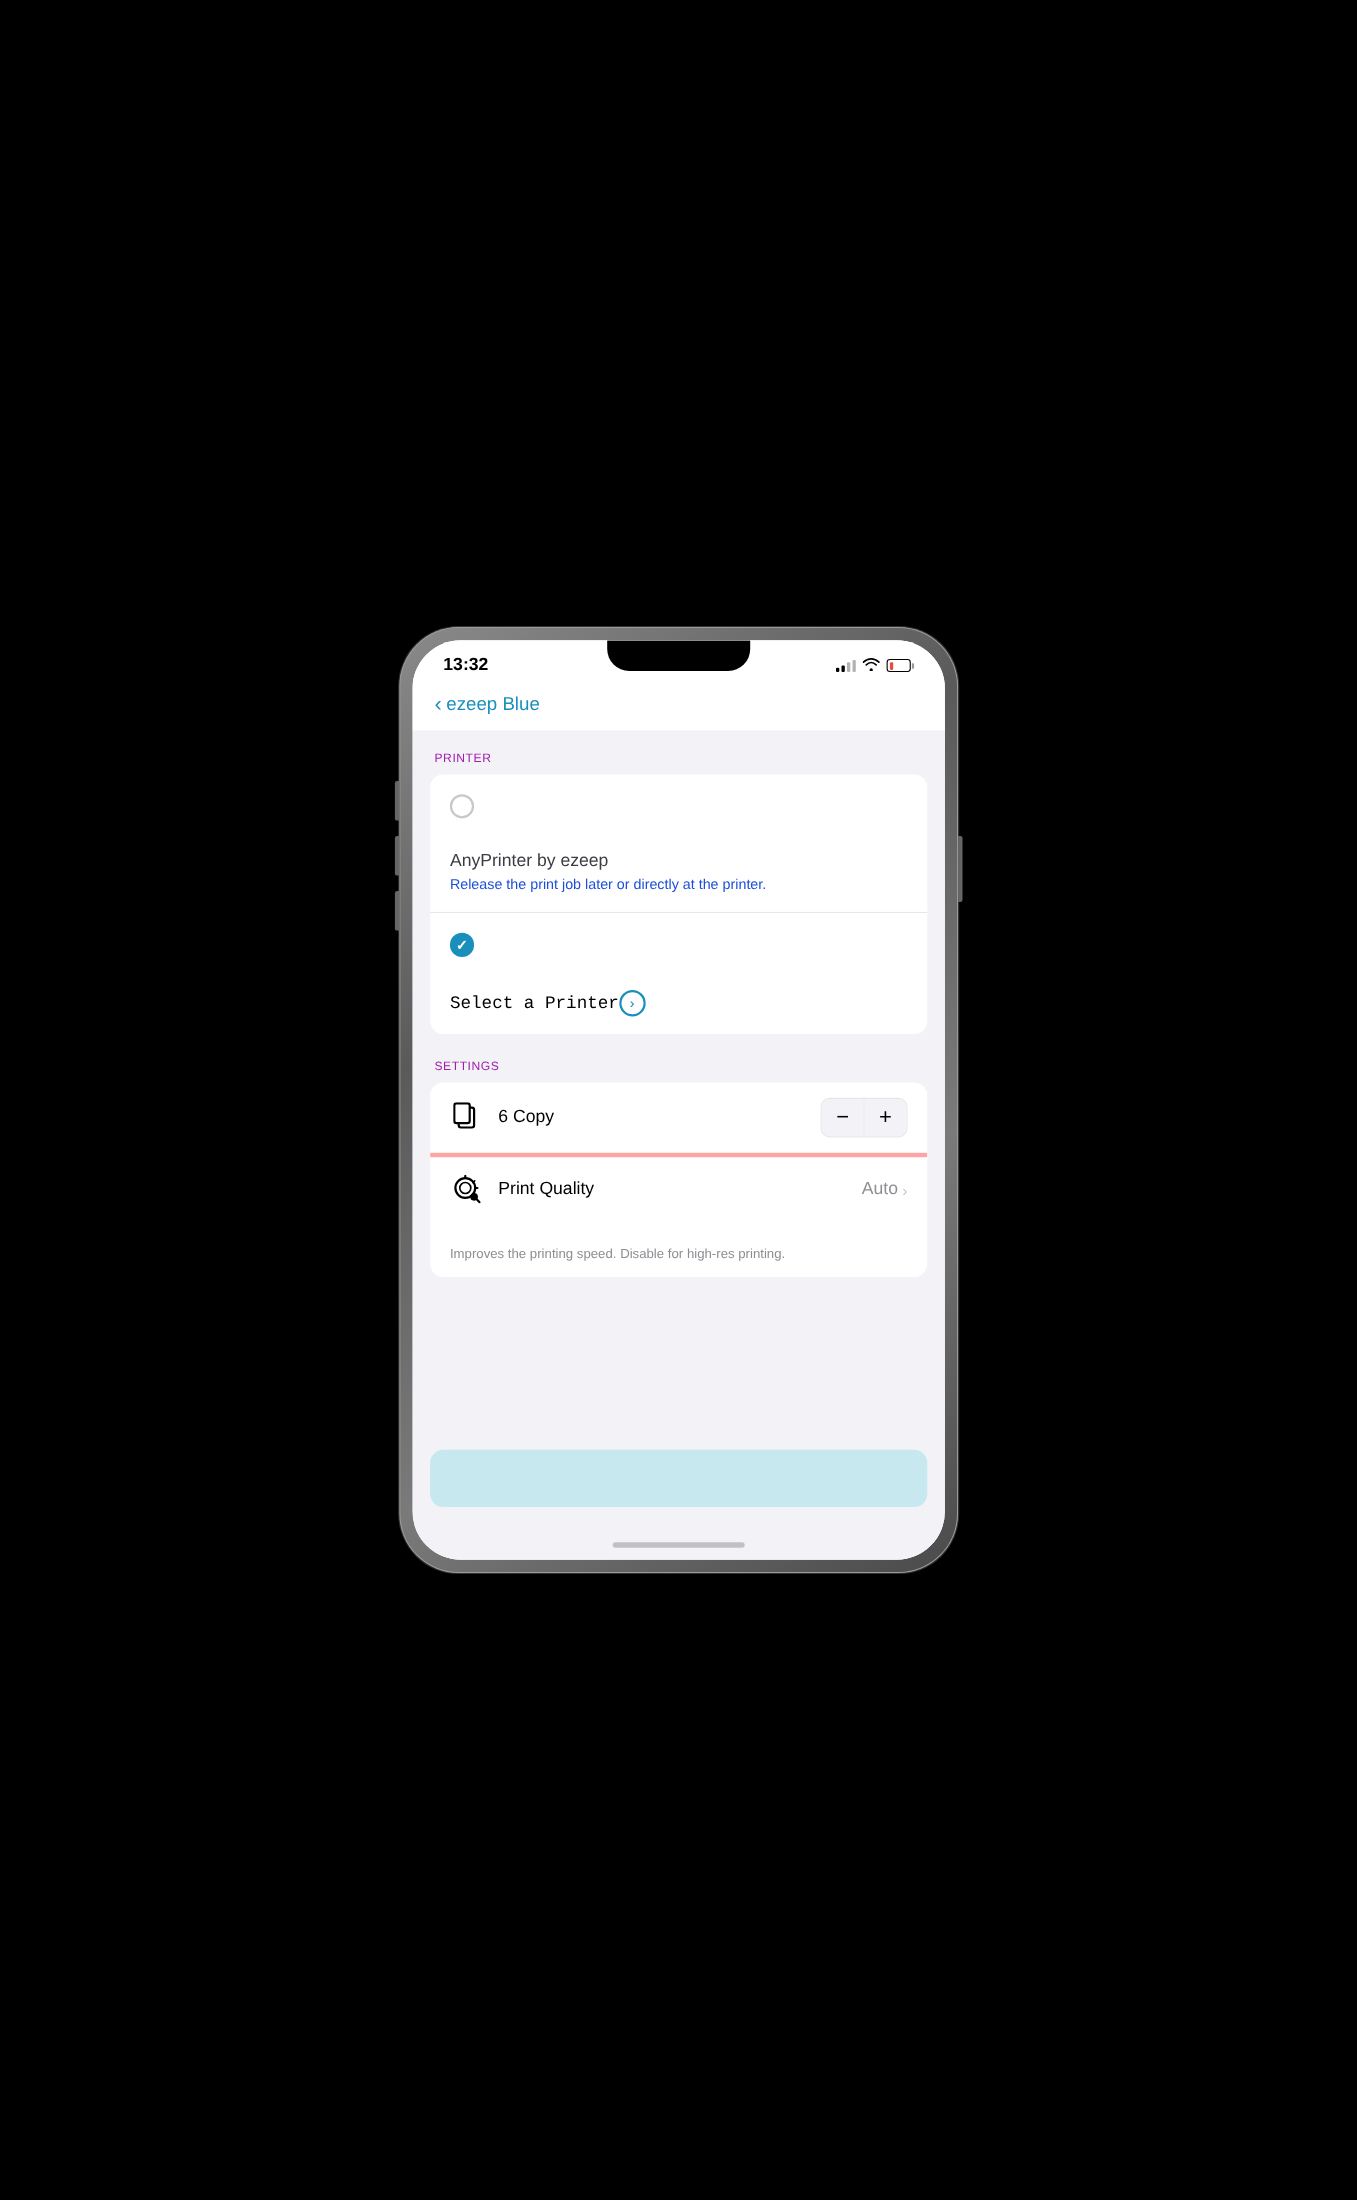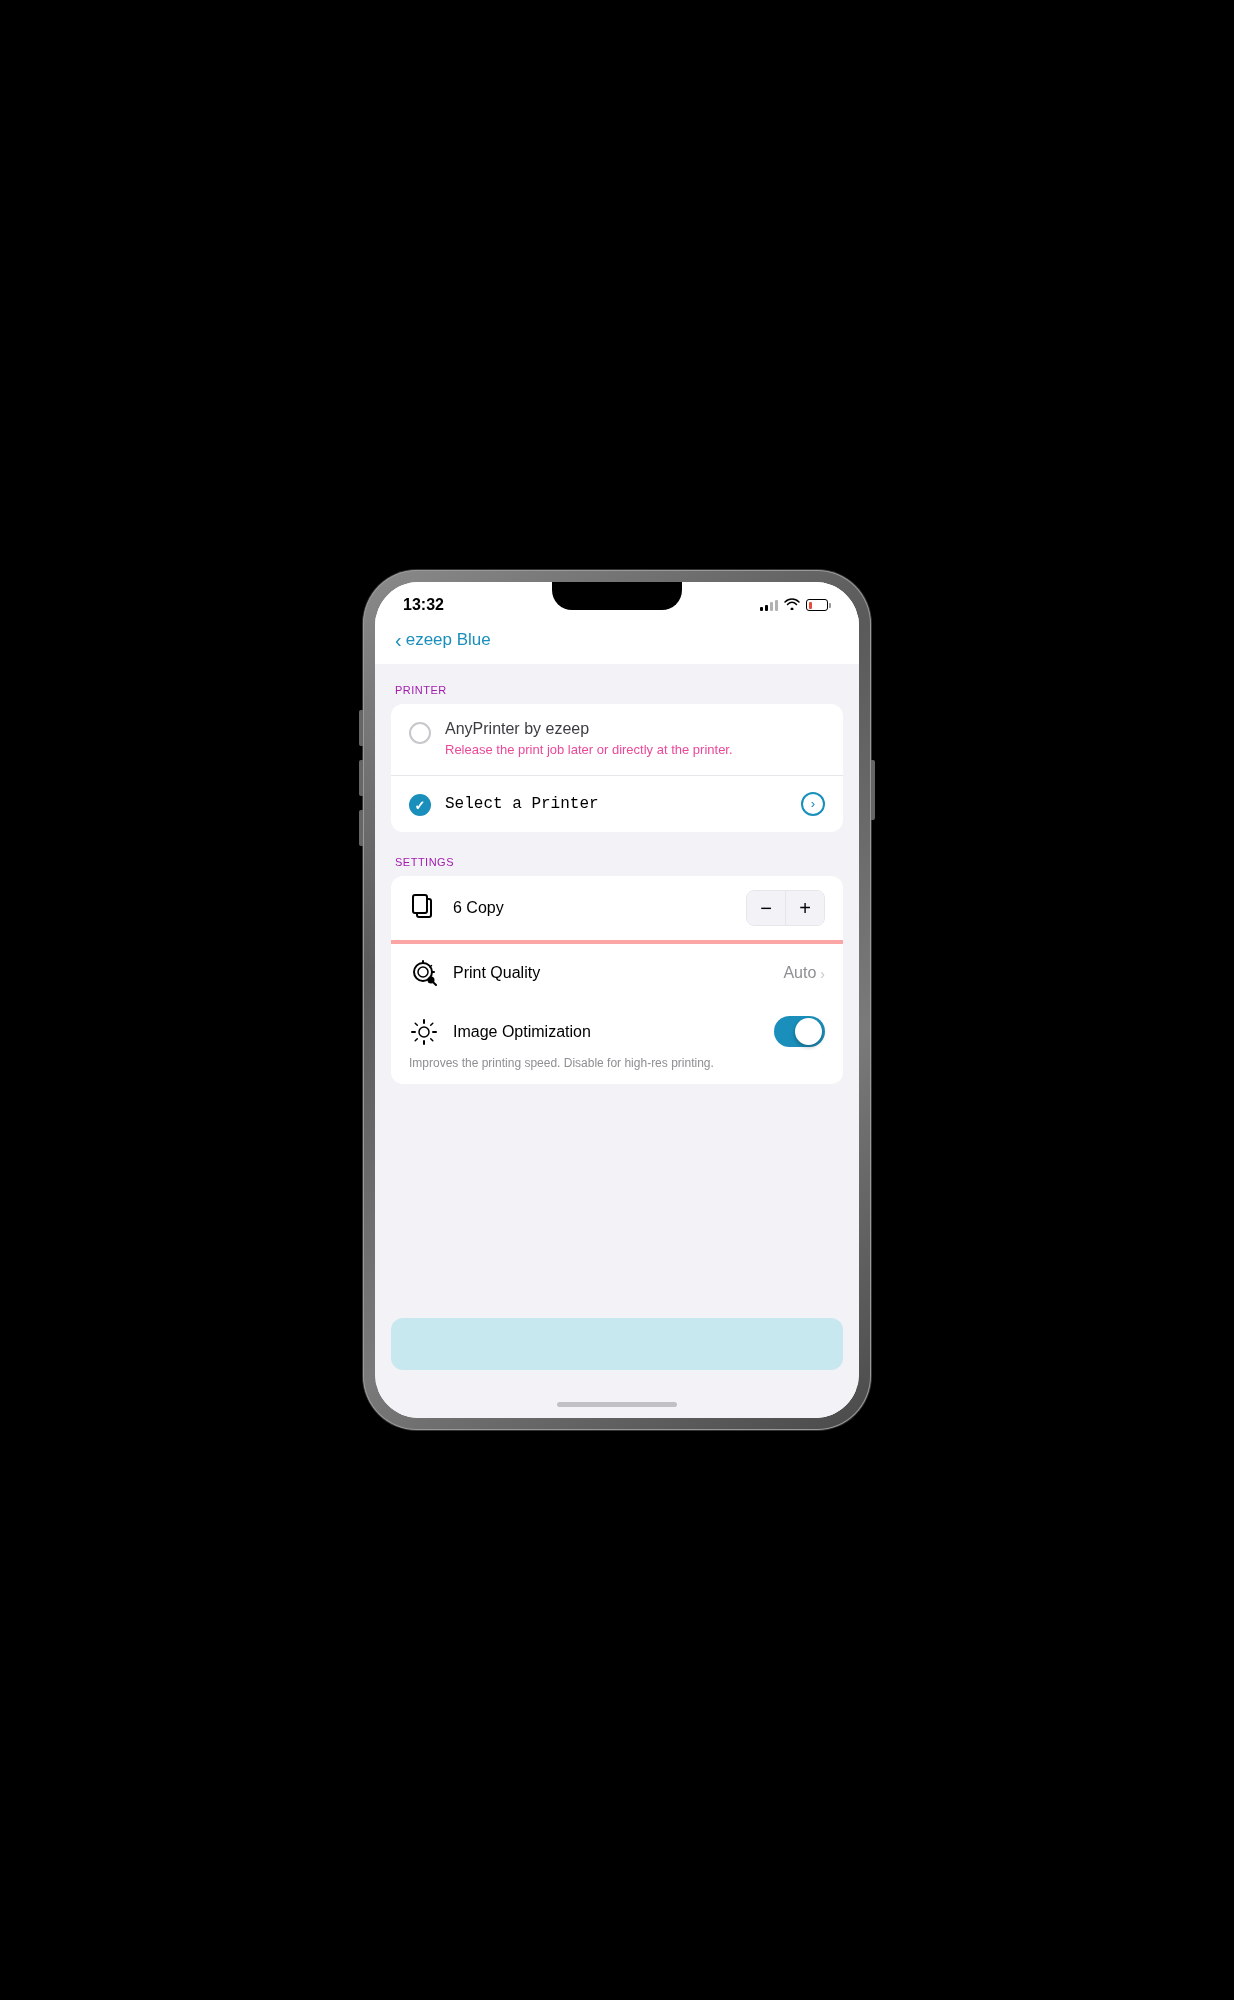--- a/index.html
+++ b/index.html
@@ -193,22 +193,23 @@
       background: #fff;
       border-radius: 12px;
       overflow: hidden;
       margin-bottom: 24px;
     }
 
     
     .printer-option {
       display: flex;
       align-items: flex-start;
-      gap: 14px;
+      gap: 30px;
       padding: 16px 18px;
+      flex-direction: column;
     }
     .printer-option + .printer-option {
       border-top: 1px solid #e5e5ea;
     }
 
     .radio-outer {
       width: 22px;
       height: 22px;
       border-radius: 50%;
       border: 2px solid #c7c7cc;
@@ -240,21 +241,21 @@
     .printer-info {
       flex: 1;
     }
     .printer-name {
       font-size: 16px;
       font-weight: 500;
       color: #3c3c43;
     }
     .printer-desc {
       font-size: 13px;
-      color: #ec4899;
+      color: #1d4ed8;
       margin-top: 3px;
       line-height: 1.4;
     }
 
     .select-printer-row {
       display: flex;
       align-items: center;
       justify-content: space-between;
     }
     .select-printer-text {
@@ -503,39 +504,20 @@
               </svg>
             </div>
             <span class="setting-label">Print Quality</span>
             <div class="pq-value-wrap">
               <span class="quality-value">Auto</span>
               <span class="chevron-right">›</span>
             </div>
           </div>
 
           <div class="toggle-container">
-            <div class="toggle-row">
-              <div class="setting-icon">
-                <svg width="26" height="26" viewBox="0 0 26 26" fill="none">
-                  <circle cx="13" cy="13" r="5" stroke="#000" stroke-width="1.5" fill="none"></circle>
-                  <line x1="13" y1="1" x2="13" y2="4" stroke="#000" stroke-width="2" stroke-linecap="round"></line>
-                  <line x1="13" y1="22" x2="13" y2="25" stroke="#000" stroke-width="2" stroke-linecap="round"></line>
-                  <line x1="1" y1="13" x2="4" y2="13" stroke="#000" stroke-width="2" stroke-linecap="round"></line>
-                  <line x1="22" y1="13" x2="25" y2="13" stroke="#000" stroke-width="2" stroke-linecap="round"></line>
-                  <line x1="4.2" y1="4.2" x2="6.3" y2="6.3" stroke="#000" stroke-width="1.5" stroke-linecap="round"></line>
-                  <line x1="19.7" y1="19.7" x2="21.8" y2="21.8" stroke="#000" stroke-width="1.5" stroke-linecap="round"></line>
-                  <line x1="21.8" y1="4.2" x2="19.7" y2="6.3" stroke="#000" stroke-width="1.5" stroke-linecap="round"></line>
-                  <line x1="6.3" y1="19.7" x2="4.2" y2="21.8" stroke="#000" stroke-width="1.5" stroke-linecap="round"></line>
-                </svg>
-              </div>
-              <span class="setting-label">Image Optimization</span>
-              <div class="toggle">
-                <div class="toggle-thumb"></div>
-              </div>
-            </div>
             <div class="toggle-desc">Improves the printing speed. Disable for high-res printing.</div>
           </div>
 
         </div>
 
       </div>
 
       <div class="bottom-btn"></div>
 
       <div class="home-indicator">

